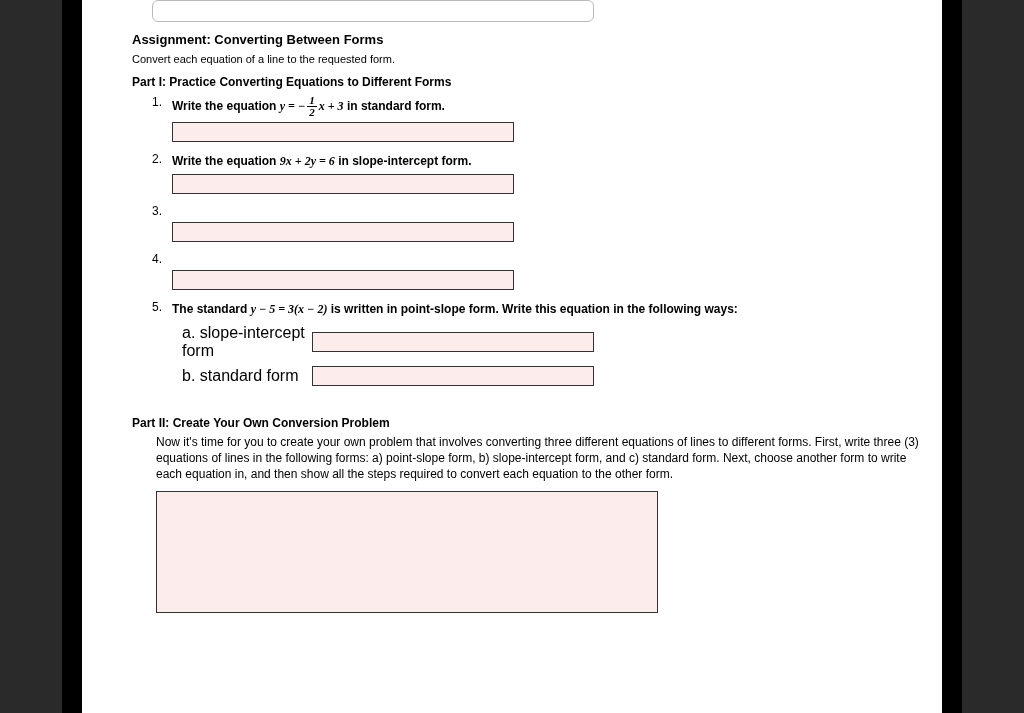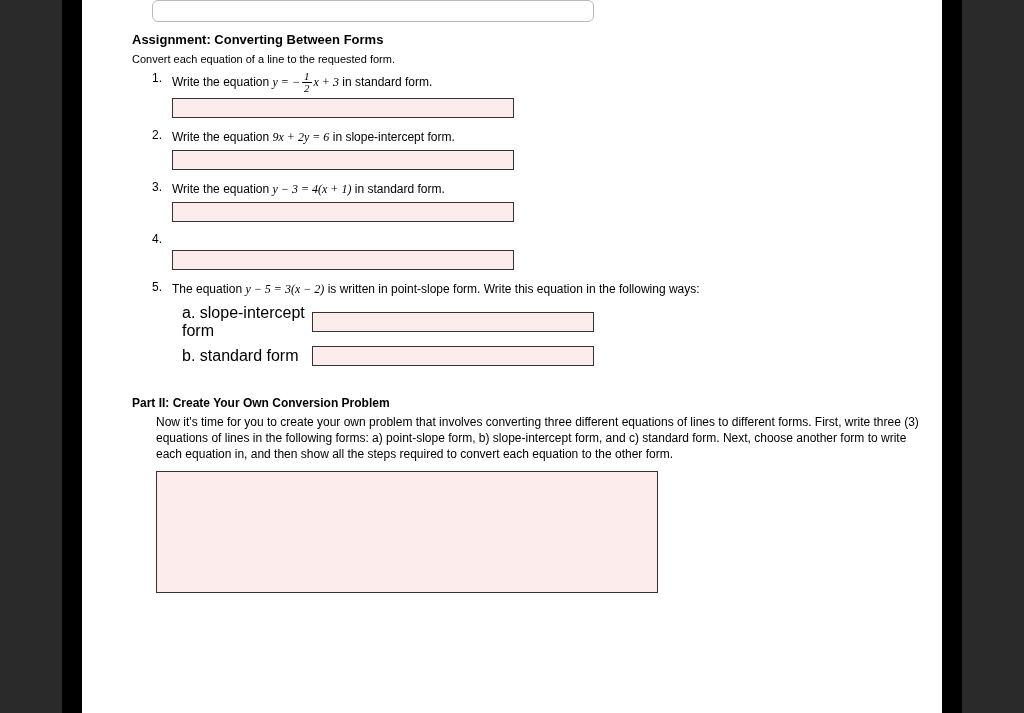--- a/index.html
+++ b/index.html
@@ -52,20 +52,21 @@
     margin: 6px 0 2px 20px;
   }
   .item-num {
     width: 20px;
     flex-shrink: 0;
     font-size: 12px;
   }
   .item-text {
     font-size: 12px;
     line-height: 1.5;
+    font-weight: bold;
   }
   .eq {
     font-style: italic;
     font-family: 'Times New Roman', serif;
   }
   .frac {
     display: inline-block;
     vertical-align: middle;
     text-align: center;
     line-height: 1;
@@ -127,20 +128,21 @@
 <body>
 
 <div class="outer-frame">
   <div class="page">
 
     <div class="top-field"></div>
 
     <div class="assignment-title">Assignment: Converting Between Forms</div>
     <div class="intro">Convert each equation of a line to the requested form.</div>
 
+    <div class="part-title">Part I: Practice Converting Equations to Different Forms</div>
 
     
     <div class="item">
       <div class="item-num">1.</div>
       <div class="item-text">
         <span>Write the equation </span><span class="eq">y = −</span><span class="frac"><span class="num">1</span><span class="den">2</span></span><span class="eq">x + 3</span><span> in standard form.</span>
       </div>
     </div>
     <div class="answer-box-wrap">
         <div class="answer-box"></div>
@@ -153,41 +155,38 @@
         <span>Write the equation </span><span class="eq">9x + 2y = 6</span><span> in slope-intercept form.</span>
       </div>
     </div>
     <div class="answer-box-wrap">
         <div class="answer-box"></div>
       </div>
 
     
     <div class="item">
       <div class="item-num">3.</div>
-      <div class="item-text">
-        <span>Write the equation </span><span class="eq">y − 3 = 4(x + 1)</span><span> in standard form.</span>
-      </div>
     </div>
     <div class="answer-box-wrap">
         <div class="answer-box"></div>
       </div>
 
     
     <div class="item">
       <div class="item-num">4.</div>
     </div>
     <div class="answer-box-wrap">
         <div class="answer-box"></div>
       </div>
 
     
     <div class="item">
       <div class="item-num">5.</div>
       <div class="item-text">
-        <span>The equation </span><span class="eq">y − 5 = 3(x − 2)</span><span> is written in point-slope form. Write this equation in the following ways:</span>
+        <span>The standard </span><span class="eq">y − 5 = 3(x − 2)</span><span> is written in point-slope form. Write this equation in the following ways:</span>
       </div>
     </div>
 
     <div class="sub-item">
       <div class="sub-label">a. slope-intercept form</div>
       <div class="sub-box"></div>
     </div>
     <div class="sub-item">
       <div class="sub-label">b. standard form</div>
       <div class="sub-box"></div>

